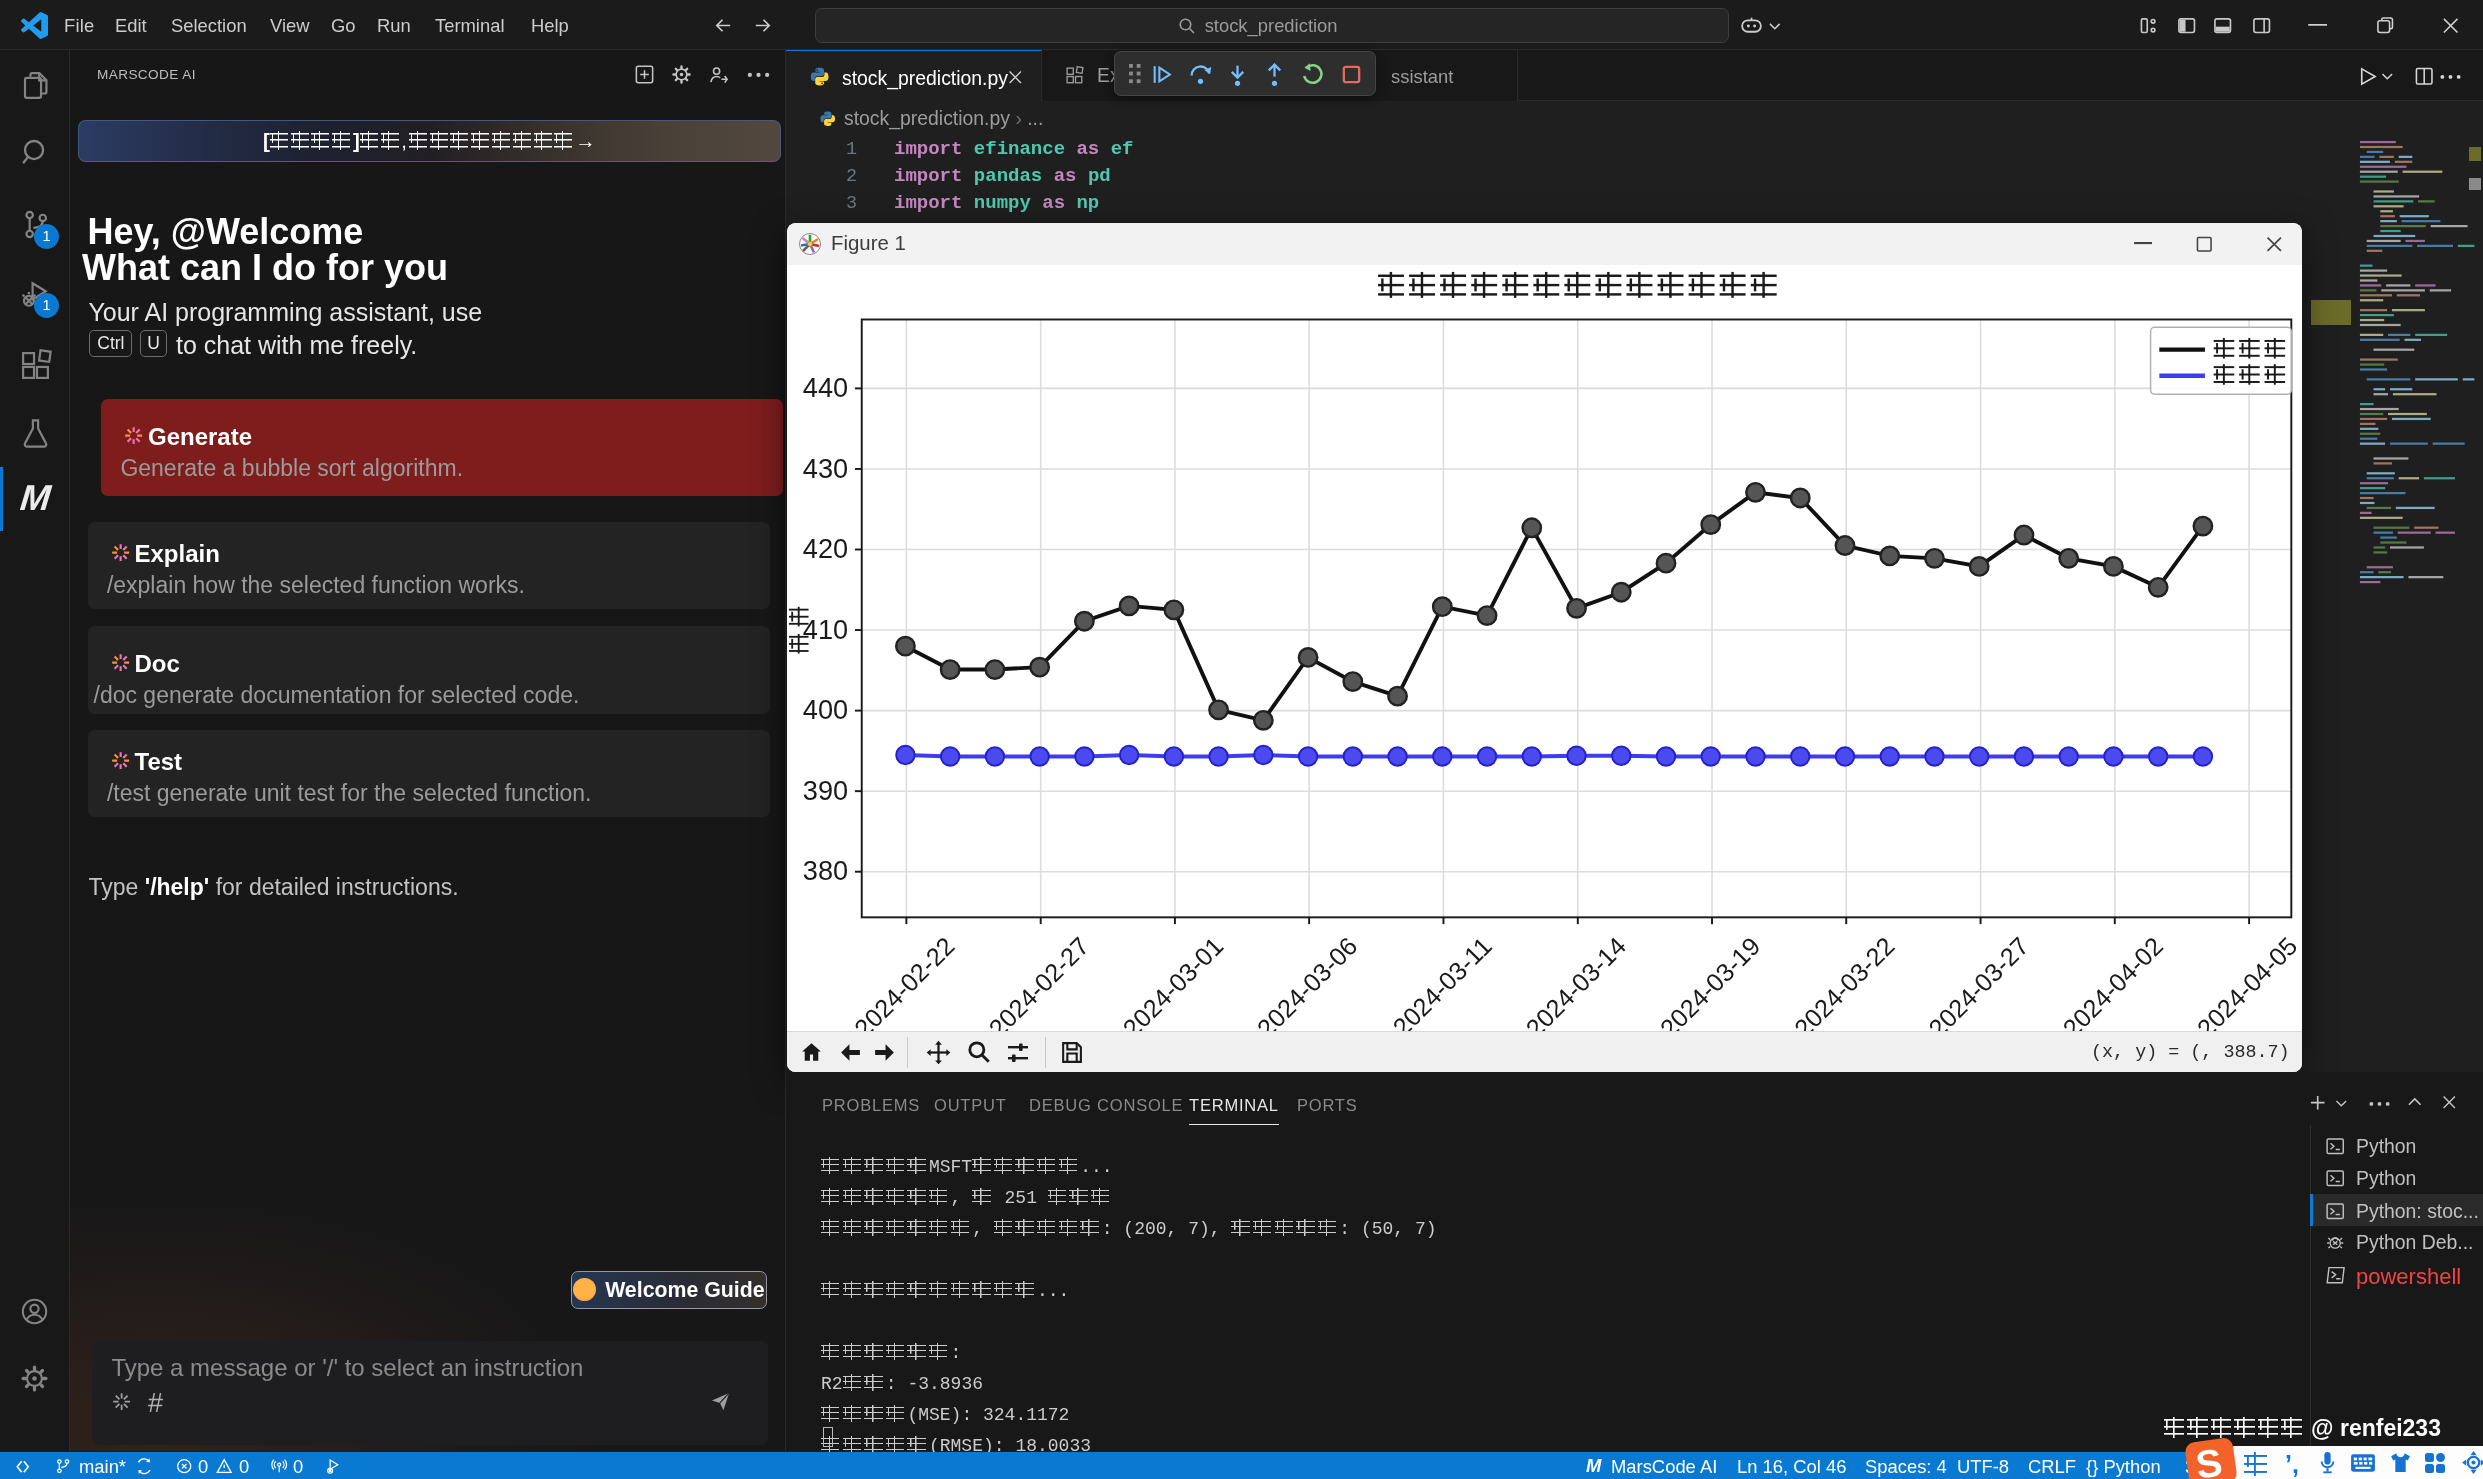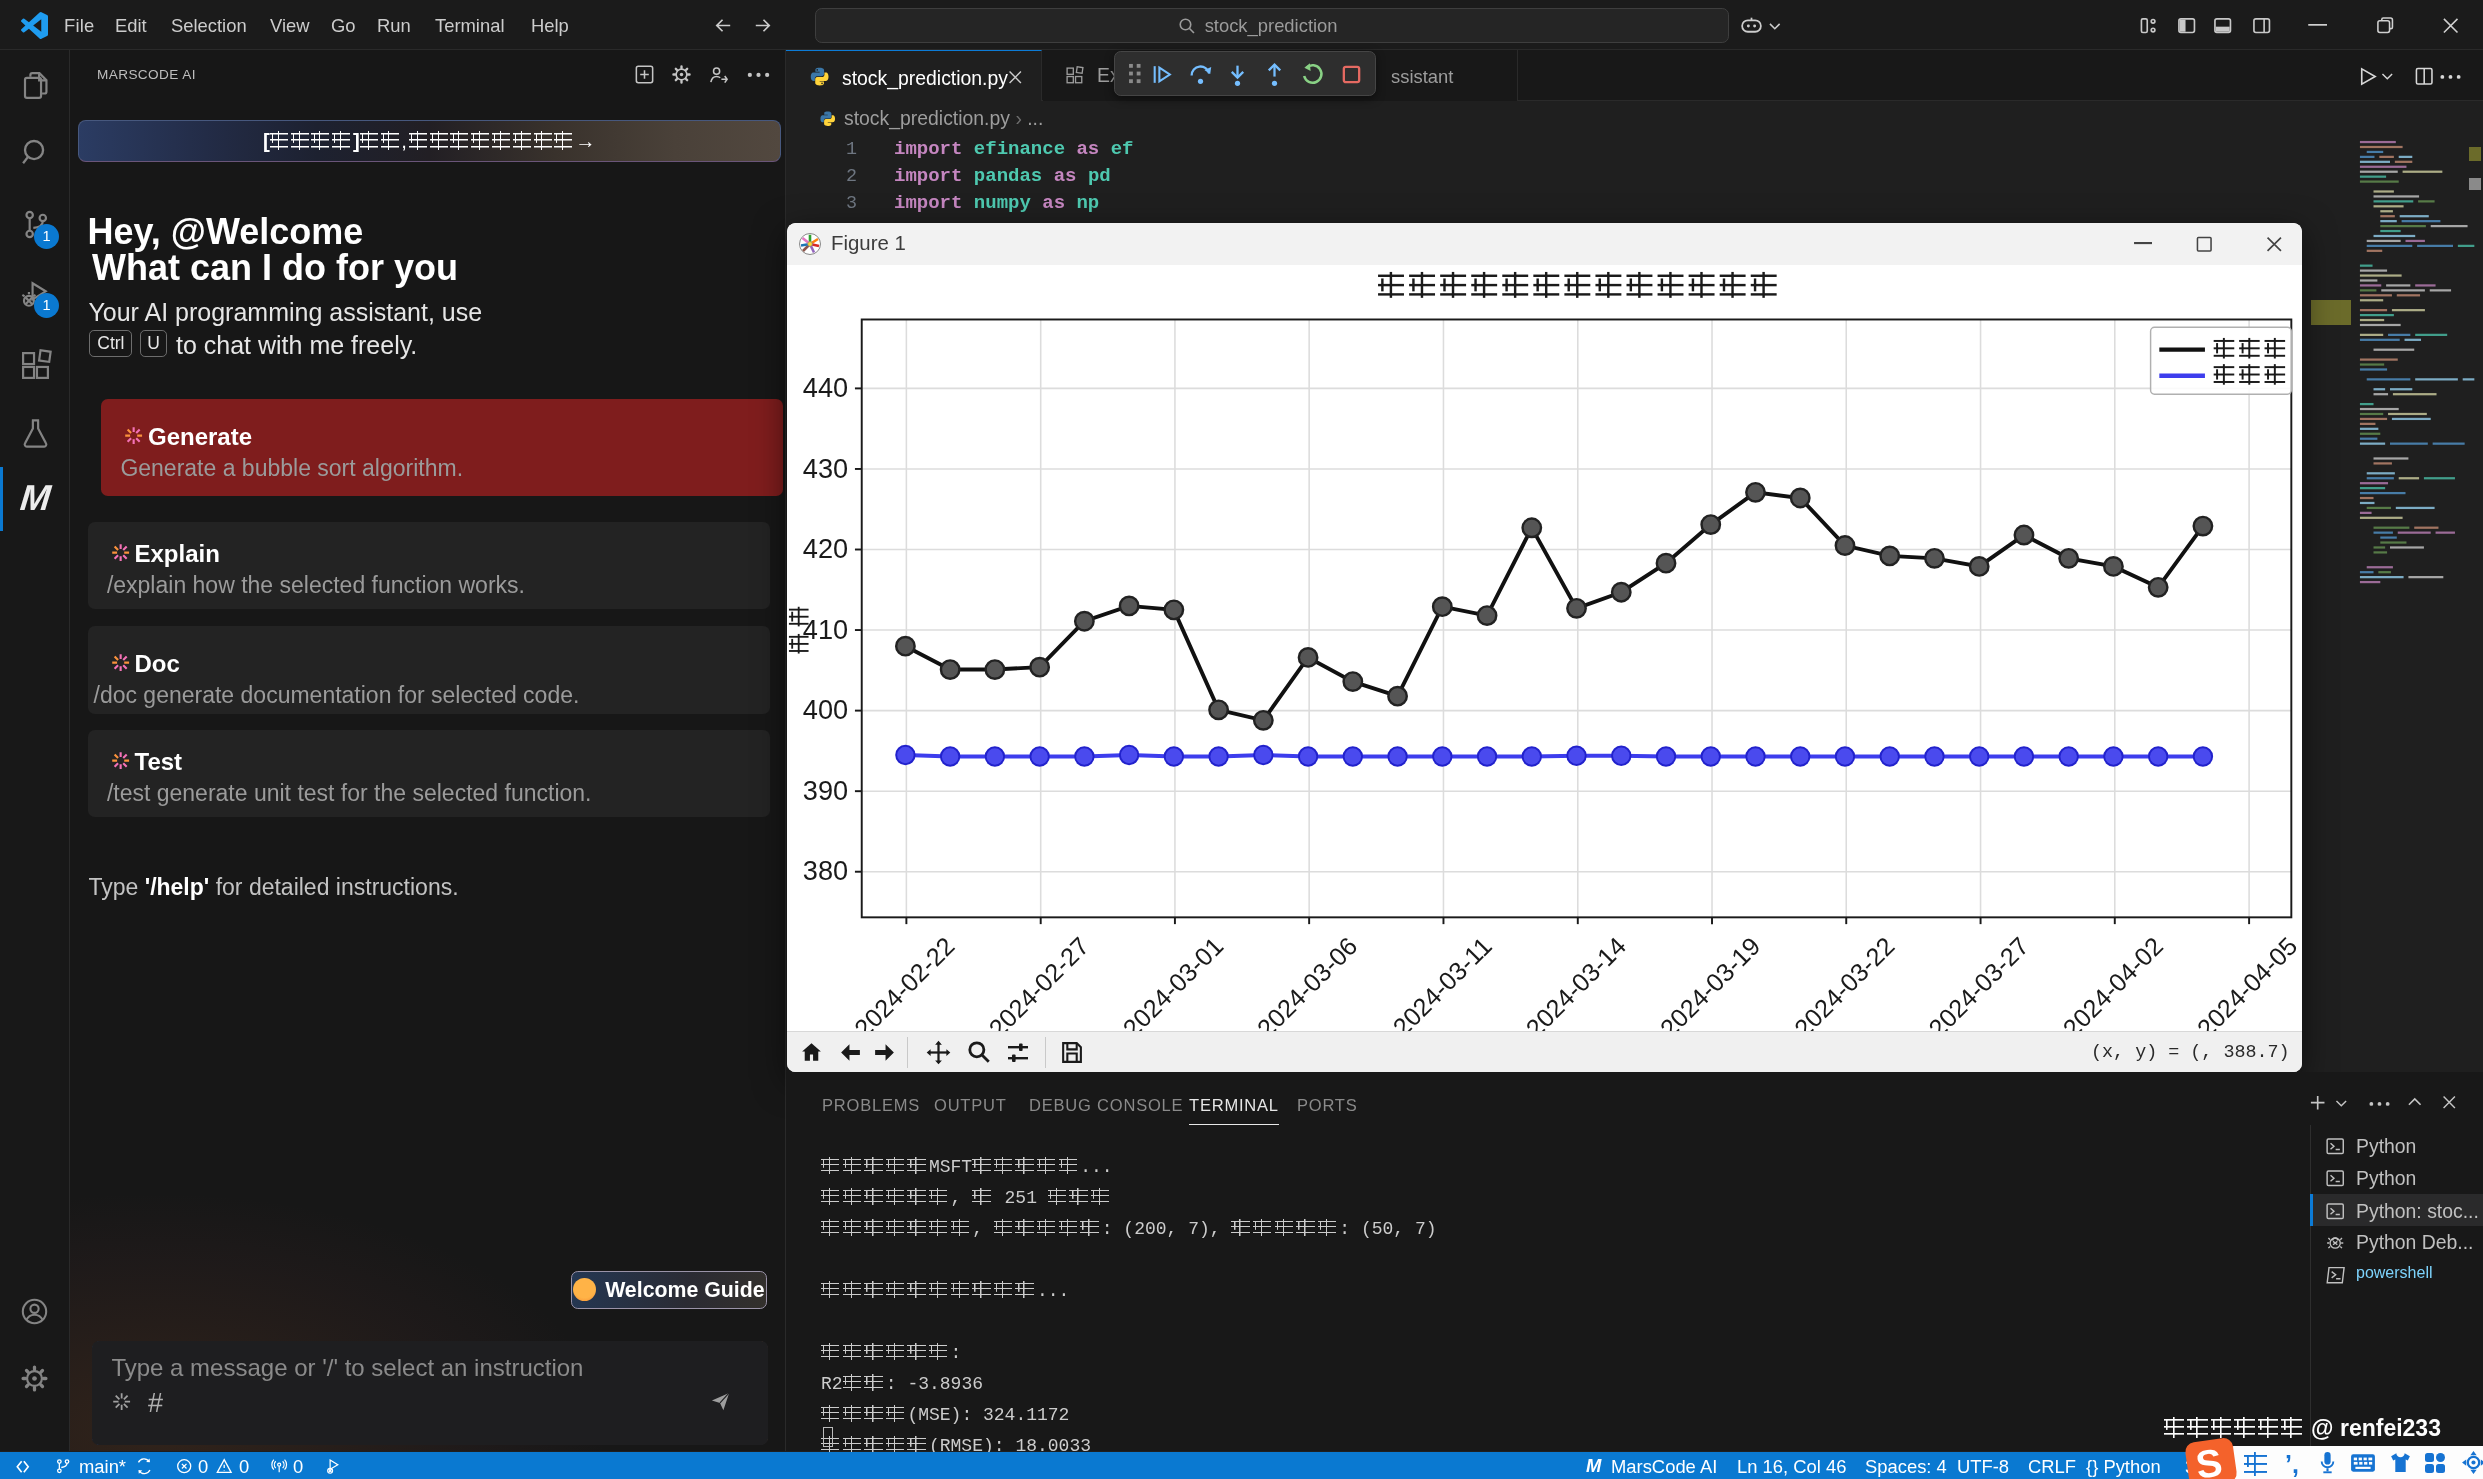--- a/index.html
+++ b/index.html
@@ -148,21 +148,21 @@
       <circle cx="4" cy="4" r="2.2" fill="#c5c5c5"></circle>
       <circle cx="13" cy="4" r="2.2" fill="#c5c5c5"></circle>
       <circle cx="22" cy="4" r="2.2" fill="#c5c5c5"></circle>
     </svg>
 
   <div class="abs" style="left:7.8px;top:70px;width:703px;height:42px;border-radius:7.8px;
     background:linear-gradient(90deg,#2b3c63 0%,#232c47 18%,#1d2130 34%,#221f24 50%,#39322c 68%,#4a4139 85%,#52483f 100%);
     border:1px solid #47587e;border-bottom-color:#6a5579;color:#fff;font-size:20.4px;text-align:center;line-height:40px">
     <span style="font-weight:600">[</span><i class="k"></i><i class="k"></i><i class="k"></i><i class="k"></i><span style="font-weight:600">]</span><i class="k"></i><i class="k"></i><span style="letter-spacing:-1.9px">, </span><b><i class="k"></i><i class="k"></i><i class="k"></i><i class="k"></i><i class="k"></i><i class="k"></i><i class="k"></i><i class="k"></i>→</b></div>
   <div class="abs" style="left:17.5px;top:161px;color:#fff;font-size:36px;font-weight:700">Hey, @Welcome</div>
-  <div class="abs" style="left:22px;top:197px;color:#fff;font-size:36px;font-weight:700">What can I do for you</div>
+  <div class="abs" style="left:12px;top:197px;color:#fff;font-size:36px;font-weight:700">What can I do for you</div>
   <div class="abs" style="left:18.4px;top:248px;color:#e6e6e6;font-size:25px">Your AI programming assistant, use</div>
   <div class="abs" style="left:19.4px;top:280px;width:43px;height:27px;border:1px solid #6d6d6d;border-radius:4.9px;color:#e6e6e6;font-size:17.5px;text-align:center;line-height:25px">Ctrl</div>
   <div class="abs" style="left:70px;top:280px;width:27px;height:27px;border:1px solid #6d6d6d;border-radius:4.9px;color:#e6e6e6;font-size:17.5px;text-align:center;line-height:25px">U</div>
   <div class="abs" style="left:106px;top:281px;color:#e6e6e6;font-size:25px">to chat with me freely.</div>
   <div class="abs" style="left:31px;top:349px;width:682px;height:97px;background:#7f1d1d;border-radius:6.8px">
       <svg style="position:absolute;left:22px;top:26px" width="21.3" height="21.3" viewBox="0 0 24 24" stroke-width="2.4" fill="none">
         <g stroke="#f472b6">
           <path d="M12 2.5v5.5M12 16v5.5"></path>
         </g>
         <g stroke="#fb923c">
@@ -834,21 +834,21 @@
     <svg class="abs" style="left:1539px;top:160px" width="20.4" height="20.4" viewBox="0 0 24 24" fill="none" stroke="#c0c0c0" stroke-width="1.6">
       <circle cx="12" cy="13" r="6"></circle>
       <path d="M12 7a3 3 0 013 3M9 10a3 3 0 013-3M5 13H2.5M21.5 13H19M6 9L4 7M18 9l2-2M6 17l-2 2M18 17l2 2"></path>
       <path d="M9.5 11l5 4M14.5 11l-5 4"></path>
     </svg>
     <div class="abs" style="left:1570px;top:159px;color:#c0c0c0;font-size:19.4px">Python Deb...</div>
     <svg class="abs" style="left:1539px;top:193px" width="21.3" height="20.4" viewBox="0 0 24 22" fill="none" stroke="#c0c0c0" stroke-width="1.6">
       <path d="M4.5 2.5h17l-2 17h-17z"></path>
       <path d="M7.5 7l4.5 3.5L7.5 14M12.5 15h5"></path>
     </svg>
-    <div class="abs" style="left:1570px;top:192px;color:#7dd3fc;font-size:16px">powershell</div>
+    <div class="abs" style="left:1570px;top:192px;color:#ef4444;font-size:22px">powershell</div>
 </div>
 
 <div class="abs" style="left:0;top:1452px;width:2483px;height:28px;background:#0a79d1;color:#fff;font-size:18.4px">
   <svg class="abs" style="left:13.6px;top:5.8px" width="17.5" height="17.5" viewBox="0 0 16 16" fill="none" stroke="#fff" stroke-width="1.5">
       <path d="M7 3L3 8l4 5M9 3l4 5-4 5"></path>
     </svg>
   <svg class="abs" style="left:54px;top:4.9px" width="18.4" height="18.4" viewBox="0 0 24 24" fill="none" stroke="#fff" stroke-width="1.7">
       <circle cx="7" cy="6" r="2.3"></circle>
       <circle cx="17" cy="6" r="2.3"></circle>
       <circle cx="7" cy="18" r="2.3"></circle>

